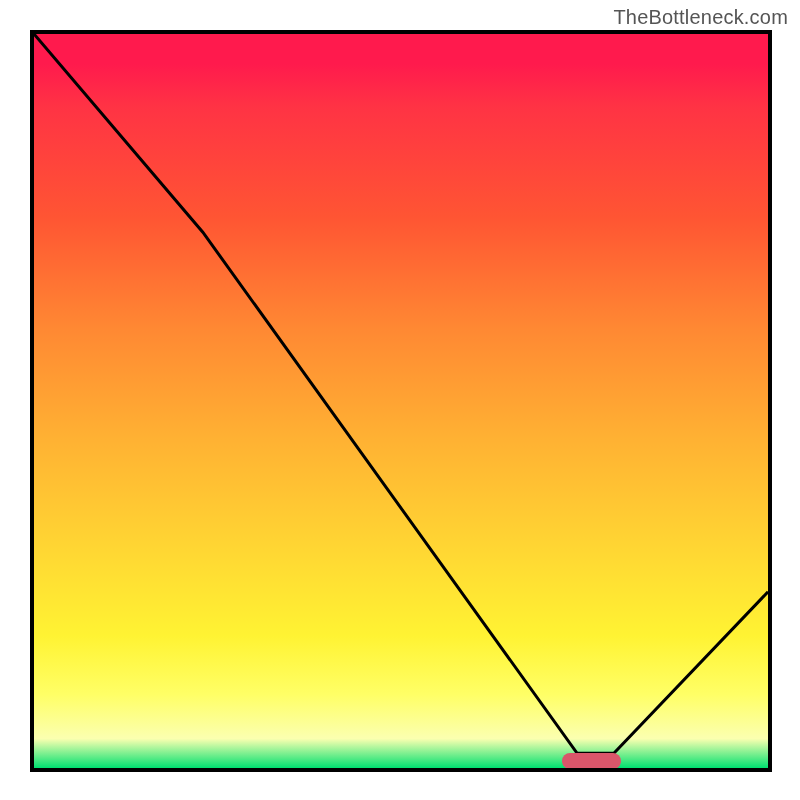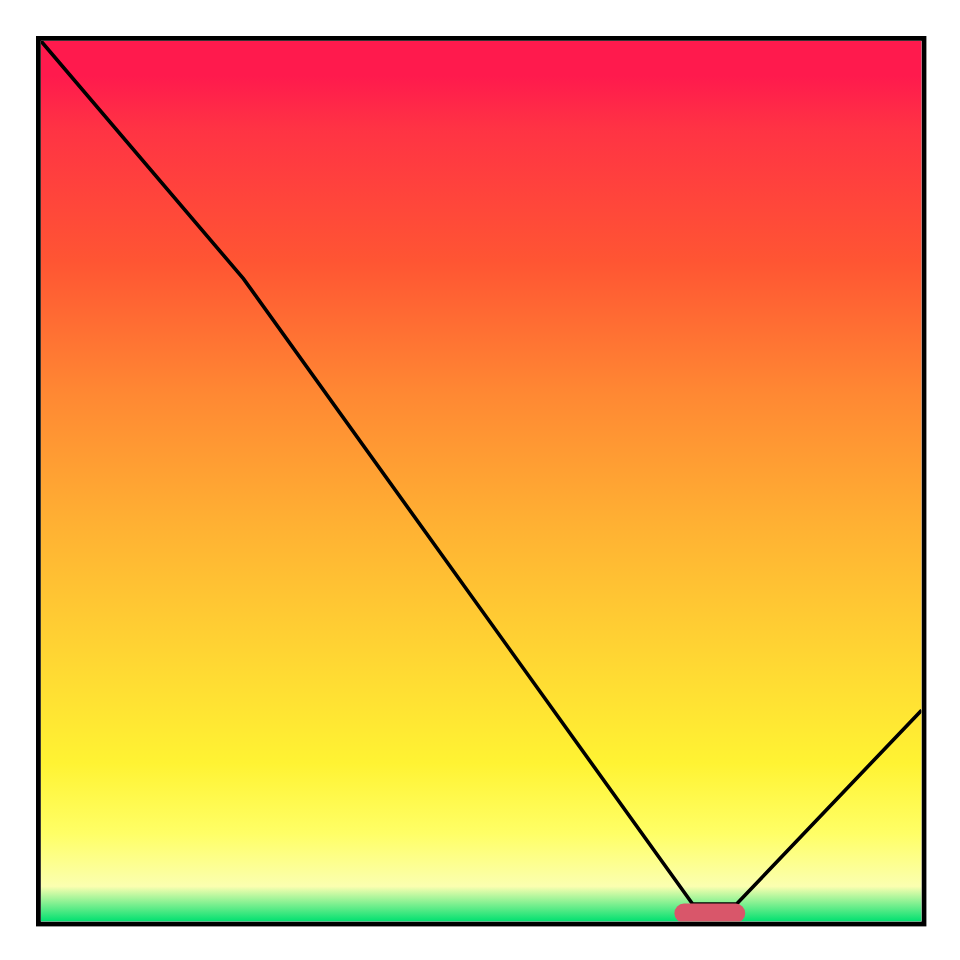--- a/index.html
+++ b/index.html
@@ -62,20 +62,21 @@
     position: absolute;
     height: 16px;
     border-radius: 8px;
     background: #d9566a;
   }
 </style>
 </head>
 <body>
 
 <div class="chart-wrap">
+  <div class="attribution">TheBottleneck.com</div>
 
   <div class="plot-area">
     <div class="gradient-bg"></div>
 
     <svg class="curve" viewBox="0 0 734 734" preserveAspectRatio="none">
       <path id="curve-path" d="M 0 0 Q 84.41 99.09000000000003 168.82 198.18000000000006 Q 355.99 458.75000000000006 543.16 719.32 Q 561.51 719.32 579.86 719.32 Q 656.9300000000001 638.58 734 557.84 " fill="none" stroke="#000" stroke-width="3"></path>
     </svg>
 
     <div id="optimum-marker" class="marker" style="left: 528.48px; width: 58.72px; top: 718.66px;"></div>
   </div>

